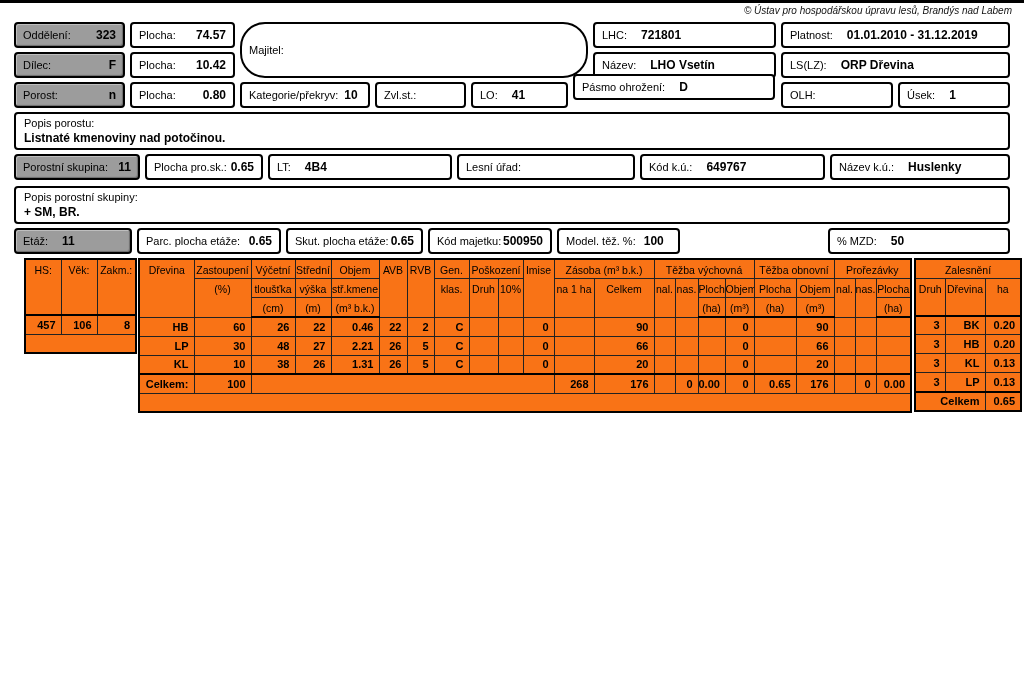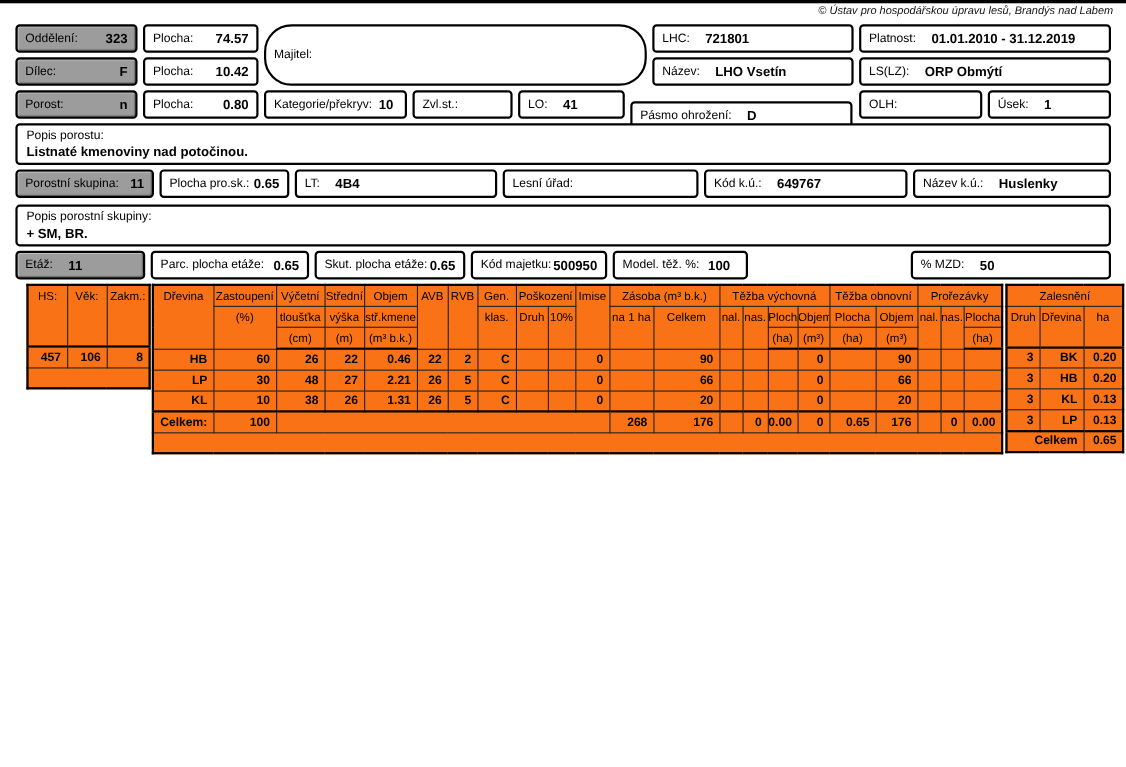--- a/index.html
+++ b/index.html
@@ -74,21 +74,21 @@
   <div class="box sb" style="left:130px;top:52px;width:105px">
     <span class="lbl">Plocha:</span>
     <span class="val">10.42</span>
   </div>
   <div class="box adj" style="left:593px;top:52px;width:183px">
     <span class="lbl">Název:</span>
     <span class="val">LHO Vsetín</span>
   </div>
   <div class="box adj" style="left:781px;top:52px;width:229px">
     <span class="lbl">LS(LZ):</span>
-    <span class="val">ORP Obmýtí</span>
+    <span class="val">ORP Dřevina</span>
   </div>
 
   <div class="box gray sb" style="left:14px;top:82px;width:111px">
     <span class="lbl">Porost:</span>
     <span class="val">n</span>
   </div>
   <div class="box sb" style="left:130px;top:82px;width:105px">
     <span class="lbl">Plocha:</span>
     <span class="val">0.80</span>
   </div>
@@ -97,21 +97,21 @@
     <span class="val" style="margin-left:6px">10</span>
   </div>
   <div class="box adj" style="left:375px;top:82px;width:91px">
     <span class="lbl">Zvl.st.:</span>
     <span class="val"></span>
   </div>
   <div class="box adj" style="left:471px;top:82px;width:97px">
     <span class="lbl">LO:</span>
     <span class="val">41</span>
   </div>
-  <div class="box adj" style="left:573px;top:92px;width:202px">
+  <div class="box adj" style="left:573px;top:74px;width:202px">
     <span class="lbl">Pásmo ohrožení:</span>
     <span class="val">D</span>
   </div>
   <div class="box adj" style="left:781px;top:82px;width:112px">
     <span class="lbl">OLH:</span>
     <span class="val"></span>
   </div>
   <div class="box adj" style="left:898px;top:82px;width:112px">
     <span class="lbl">Úsek:</span>
     <span class="val">1</span>

